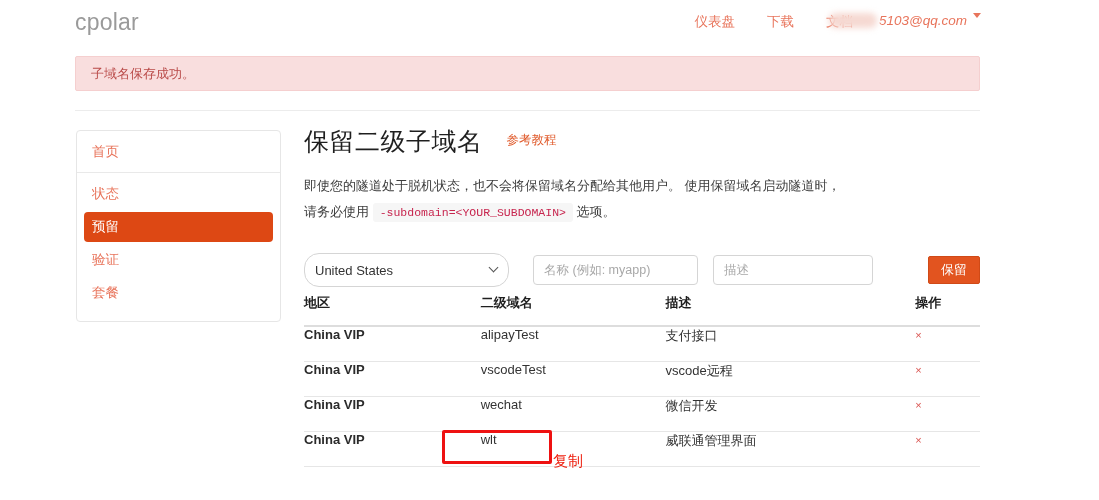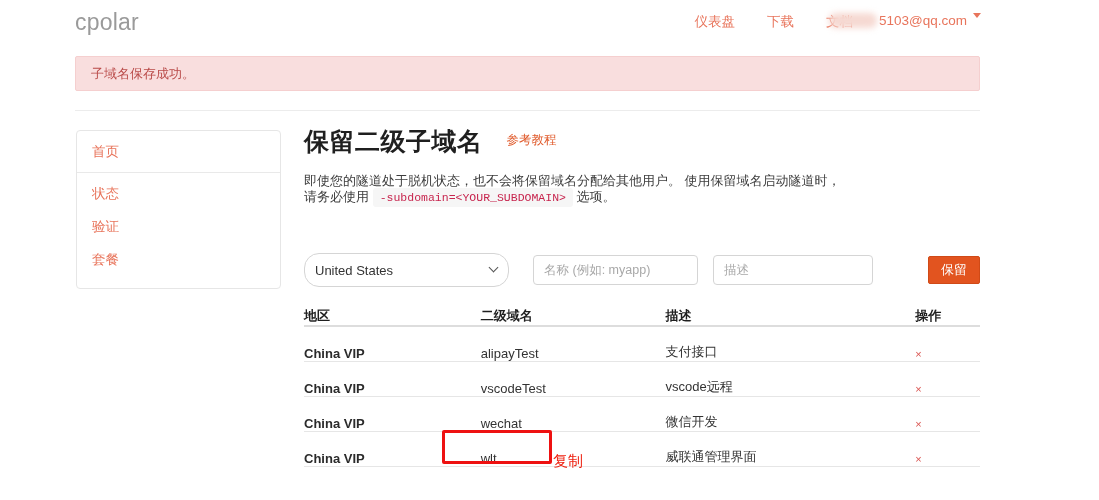--- a/index.html
+++ b/index.html
@@ -23,21 +23,21 @@
   }
   .topnav {
     position: absolute; right: 118px; top: 13px;
     display: flex; align-items: center; gap: 32px;
   }
   .topnav a {
     font-size: 13.5px; color: #e8745b; text-decoration: none; white-space: nowrap;
   }
   .account {
     position: absolute; right: 118px; top: 13px;
-    display: flex; 
+    display: flex;  font-style: italic;
   }
   .acct-blur {
     display: inline-block; width: 48px; height: 15px; border-radius: 7px;
     background: #f6d9d2;
     filter: blur(3px);
     margin-right: 2px;
   }
   .acct-mail { font-size: 13.5px; color: #e8745b; }
   .caret {
     margin-left: 6px; width: 0; height: 0;
@@ -73,29 +73,29 @@
   .side-item {
     height: 30px; display: flex; align-items: center; padding-left: 8px;
     font-size: 13.5px; color: #e8745b; border-radius: 4px; margin-bottom: 3px;
   }
   .side-item.active { background: #dd4814; color: #ffffff; }
 
   
   .main { position: absolute; left: 304px; top: 128px; width: 676px; }
   .title-row { display: flex; align-items: flex-end; gap: 24px; }
   .page-title {
-    font-size: 25px; color: #1f1f1f; font-weight: 700; letter-spacing: .5px;
+    font-size: 25px; color: #1f1f1f; font-weight: 400; letter-spacing: .5px;
     line-height: 1.1;
   }
   .tutorial-link {
     font-size: 12.5px; color: #e05a2b; text-decoration: none;
     margin-bottom: 7px; white-space: nowrap;
   }
   .desc {
-    margin-top: 17px; font-size: 13px; color: #3d3d3d; line-height: 16px;
+    margin-top: 17px; font-size: 13px; color: #3d3d3d; line-height: 26px;
     width: 540px;
   }
   code.inline {
     background: #f6f6f6; color: #c7254e; border-radius: 3px;
     padding: 3px 7px; font-family: "Liberation Mono", "DejaVu Sans Mono", monospace;
     font-size: 11.5px; white-space: nowrap;
   }
 
   
   .formrow {
@@ -124,21 +124,21 @@
   .btn-reserve {
     margin-left: 55px; width: 53px; height: 28px;
     background: #e2541f; border: 1px solid #d04a17; border-radius: 2px;
     color: #fff; font-size: 13px; cursor: pointer;
     font-family: "Liberation Sans", sans-serif;
   }
 
   
   .table { position: absolute; left: 304px; top: 294px; width: 676px; }
   .trow {
-    display: flex; align-items: flex-end; height: 35px;
+    display: flex; align-items: flex-start; height: 35px;
     border-bottom: 1px solid #e6e6e6;
     font-size: 13px; color: #333; gap: 43px;
   }
   .trow.head { border-bottom: 2px solid #dddddd; color: #1f1f1f; font-weight: 700; height: 33px; }
   .c1 { width: 165px; }
   .c2 { width: 175px; }
   .c3 { width: 255px; }
   .c4 { width: 80px; }
   .trow.body .c1 { font-weight: 700; color: #2b2b2b; }
   .del { color: #d9534f; font-size: 11px; cursor: pointer; }
@@ -177,20 +177,23 @@
   </div>
 
   <div class="divider"></div>
 
   <div class="sidebar">
     <div class="side-head">首页</div>
     <div class="side-list" id="sidelist">
         <div class="side-item">
           <span>状态</span>
         </div>
+        <div class="side-item active">
+          <span>预留</span>
+        </div>
         <div class="side-item">
           <span>验证</span>
         </div>
         <div class="side-item">
           <span>套餐</span>
         </div>
       </div>
   </div>
 
   <div class="main">

